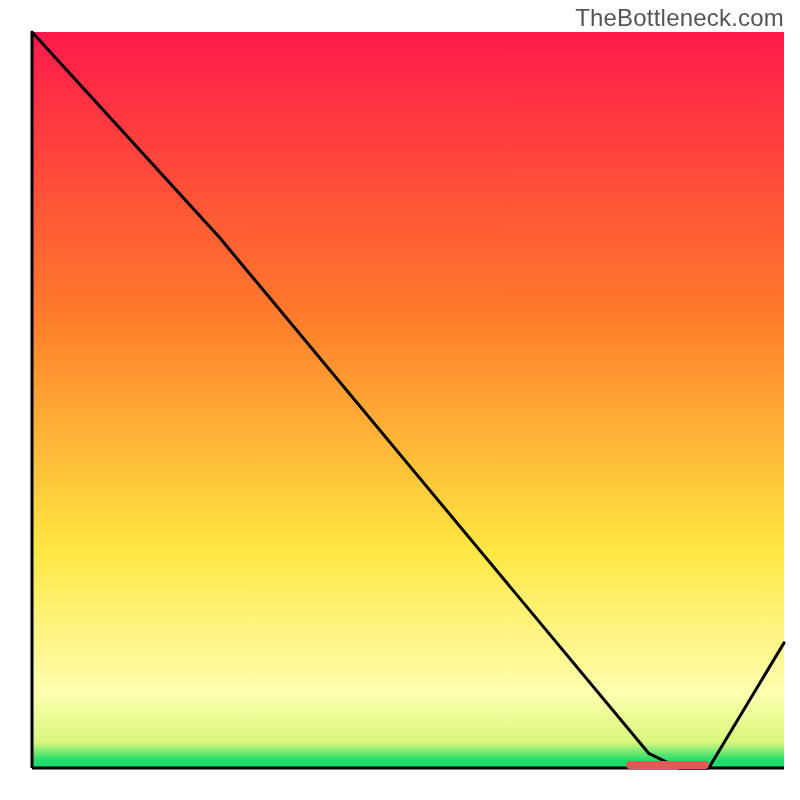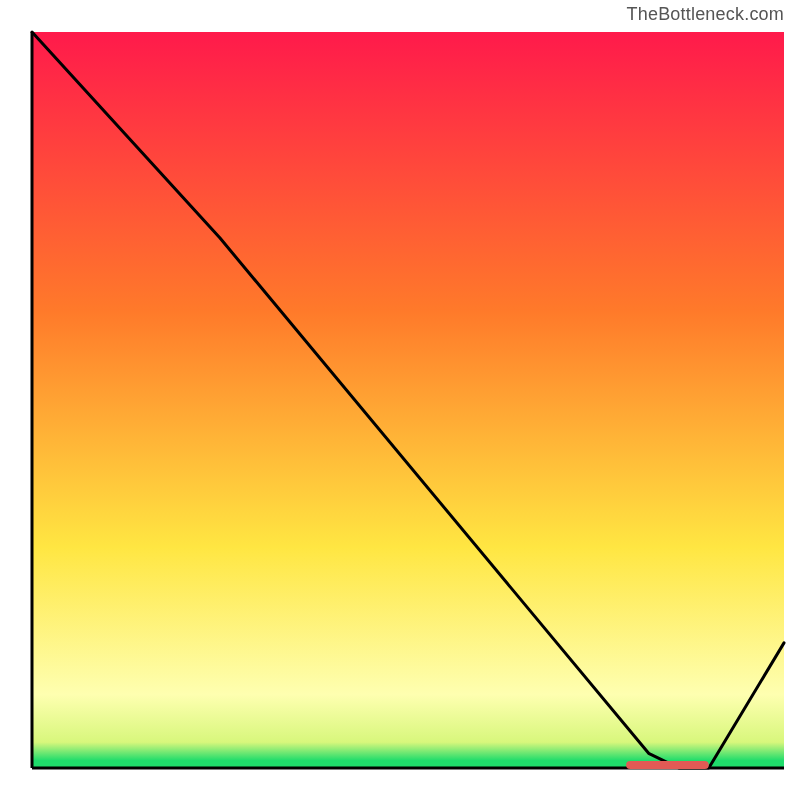--- a/index.html
+++ b/index.html
@@ -13,21 +13,21 @@
   .container {
     position: relative;
     width: 800px;
     height: 800px;
   }
   .watermark {
     position: absolute;
     top: 4px;
     right: 16px;
     color: #555555;
-    font-size: 18px;
+    font-size: 24px;
     font-weight: 500;
     letter-spacing: 0.2px;
     z-index: 10;
   }
   svg.plot {
     position: absolute;
     top: 0;
     left: 0;
     width: 800px;
     height: 800px;

